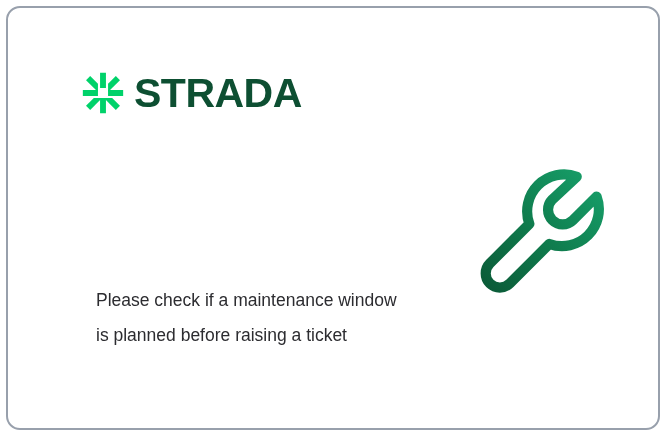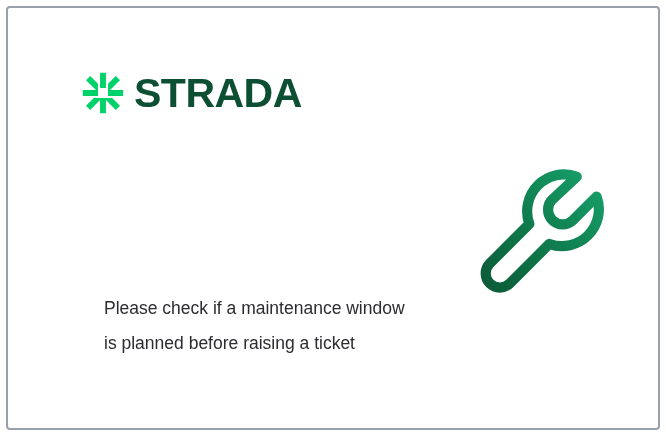--- a/index.html
+++ b/index.html
@@ -17,21 +17,21 @@
 
   #status-card {
     position: absolute;
     left: 6px;
     top: 6px;
     width: 654px;
     height: 424px;
     box-sizing: border-box;
     background: #ffffff;
     border: 2px solid #98a0ac;
-    border-radius: 4px;
+    border-radius: 14px;
     overflow: hidden;
   }
 
   
   #brand-lockup {
     position: absolute;
     left: 74px;
     top: 64px;
     display: flex;
     align-items: center;
@@ -67,21 +67,21 @@
     letter-spacing: -0.6px;
     color: #26262a;
   }
 
   
   #body-copy {
     position: absolute;
     left: 80px;
     top: 267px;
     width: 310px;
-    margin: 16px;
+    margin: 8px;
     font-family: "Liberation Sans", sans-serif;
     font-size: 17.5px;
     font-weight: 400;
     line-height: 2.0;
     color: #2c2c30;
   }
 
   
   #wrench-illustration {
     position: absolute;

